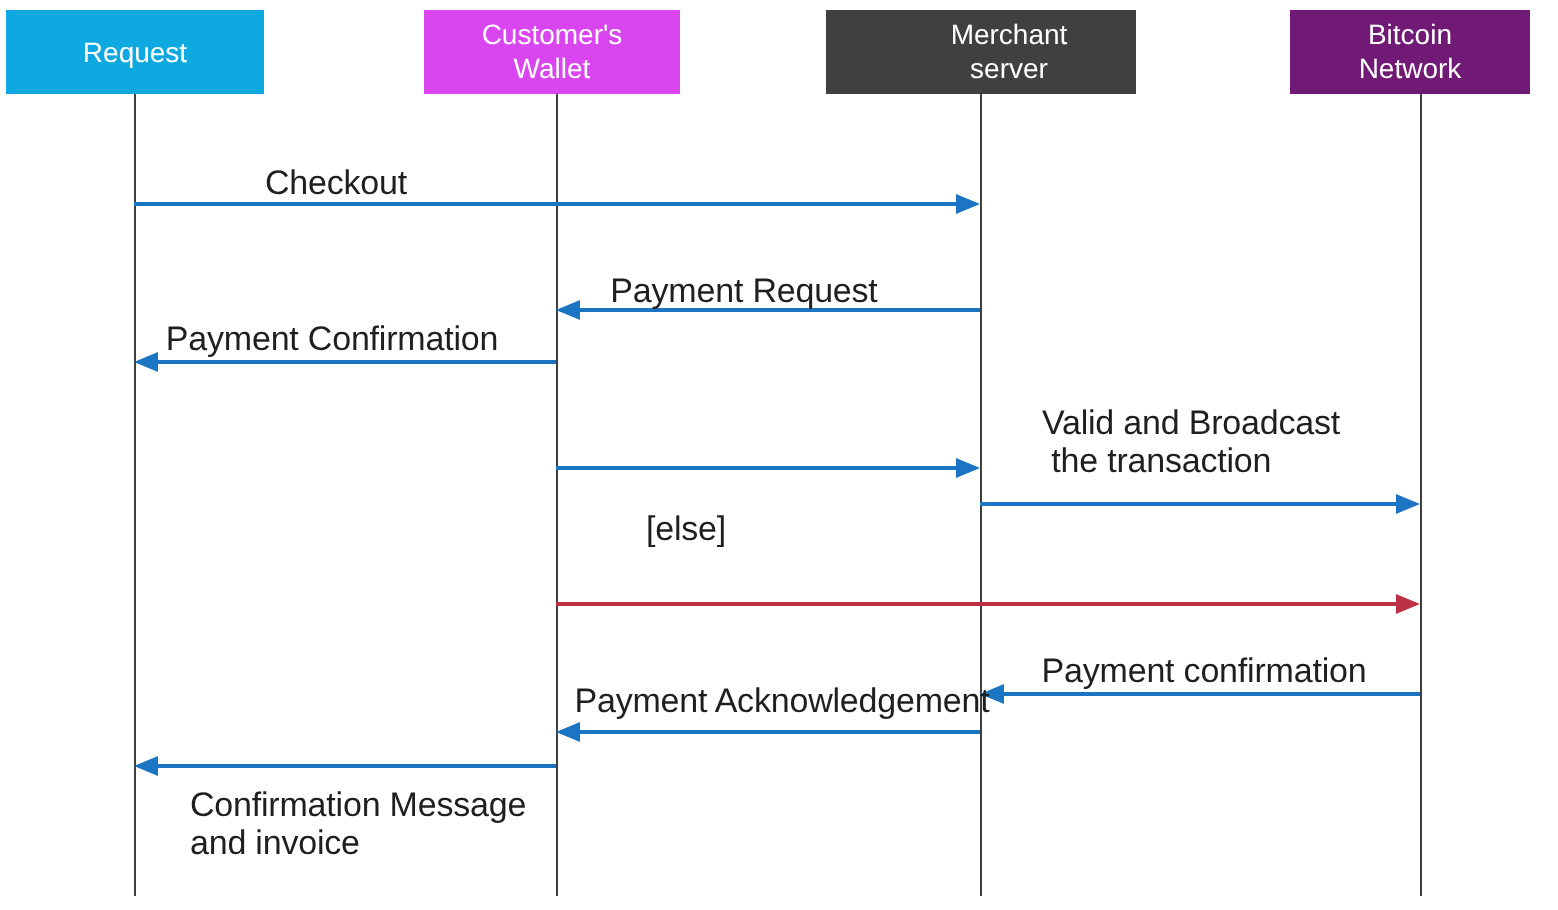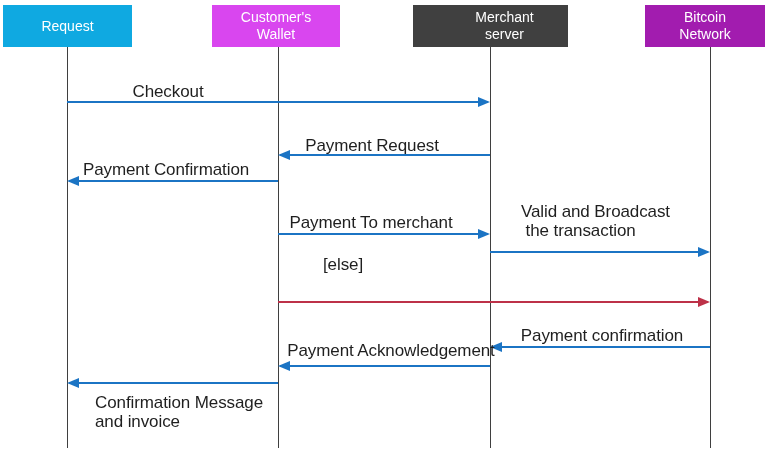--- a/index.html
+++ b/index.html
@@ -26,34 +26,33 @@
 <div id="diagram" style="background: rgb(255, 255, 255);">
     <div class="lifeline" style="left: 67px; top: 47px; width: 1px; height: 401px; background: rgb(63, 63, 63);"></div>
     <div class="actor-box" style="left: 3px; top: 5px; width: 129px; height: 42px; background: rgb(15, 169, 225); color: rgb(255, 255, 255);"><div>Request</div></div>
     <div class="lifeline" style="left: 278px; top: 47px; width: 1px; height: 401px; background: rgb(63, 63, 63);"></div>
     <div class="actor-box" style="left: 212px; top: 5px; width: 128px; height: 42px; background: #d946ef; color: rgb(255, 255, 255);"><div>Customer's
 Wallet</div></div>
     <div class="lifeline" style="left: 490px; top: 47px; width: 1px; height: 401px; background: rgb(63, 63, 63);"></div>
     <div class="actor-box" style="left: 413px; top: 5px; width: 127px; height: 42px; background: #404040; color: rgb(255, 255, 255); padding-left: 28px;"><div>Merchant
 server</div></div>
     <div class="lifeline" style="left: 710px; top: 47px; width: 1px; height: 401px; background: rgb(63, 63, 63);"></div>
-    <div class="actor-box" style="left: 645px; top: 5px; width: 120px; height: 42px; background: #a21caf; color: rgb(255, 255, 255);"><div>Bitcoin
+    <div class="actor-box" style="left: 645px; top: 5px; width: 120px; height: 42px; background: #701a75; color: rgb(255, 255, 255);"><div>Bitcoin
 Network</div></div>
     <div class="msg-line" style="left: 67px; top: 101px; width: 421px; background: rgb(27, 116, 196);"></div>
     <div class="msg-head head-right" style="left: 478px; top: 97px; color: rgb(27, 116, 196);"></div>
     <div class="msg-label align-center" style="left: 168px; top: 82px; color: rgb(31, 31, 31);">Checkout</div>
     <div class="msg-line" style="left: 280px; top: 154px; width: 210px; background: rgb(27, 116, 196);"></div>
     <div class="msg-head head-left" style="left: 278px; top: 150px; color: rgb(27, 116, 196);"></div>
     <div class="msg-label align-center" style="left: 372px; top: 136px; color: rgb(31, 31, 31);">Payment Request</div>
     <div class="msg-line" style="left: 69px; top: 180px; width: 209px; background: rgb(27, 116, 196);"></div>
     <div class="msg-head head-left" style="left: 67px; top: 176px; color: rgb(27, 116, 196);"></div>
     <div class="msg-label align-center" style="left: 166px; top: 160px; color: rgb(31, 31, 31);">Payment Confirmation</div>
     <div class="msg-line" style="left: 278px; top: 233px; width: 210px; background: rgb(27, 116, 196);"></div>
     <div class="msg-head head-right" style="left: 478px; top: 229px; color: rgb(27, 116, 196);"></div>
-    <div class="msg-label align-center" style="left: 371px; top: 213px; color: rgb(31, 31, 31);">Payment To merchant</div>
     <div class="msg-line" style="left: 490px; top: 251px; width: 218px; background: rgb(27, 116, 196);"></div>
     <div class="msg-head head-right" style="left: 698px; top: 247px; color: rgb(27, 116, 196);"></div>
     <div class="msg-label" style="left: 521px; top: 202px; color: rgb(31, 31, 31);">Valid and Broadcast
  the transaction</div>
     <div class="msg-line" style="left: 278px; top: 301px; width: 430px; background: rgb(189, 49, 72);"></div>
     <div class="msg-head head-right" style="left: 698px; top: 297px; color: rgb(189, 49, 72);"></div>
     <div class="msg-line" style="left: 492px; top: 346px; width: 218px; background: rgb(27, 116, 196);"></div>
     <div class="msg-head head-left" style="left: 490px; top: 342px; color: rgb(27, 116, 196);"></div>
     <div class="msg-label align-center" style="left: 602px; top: 326px; color: rgb(31, 31, 31);">Payment confirmation</div>
     <div class="msg-line" style="left: 280px; top: 365px; width: 210px; background: rgb(27, 116, 196);"></div>

